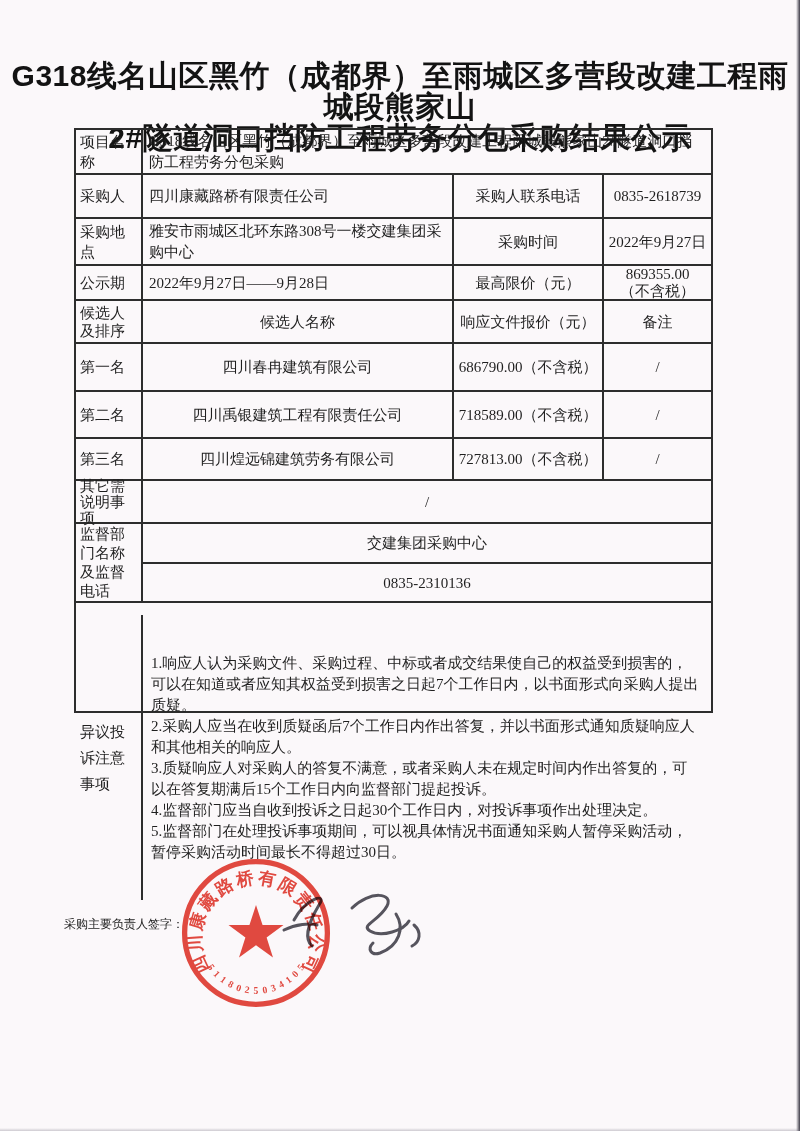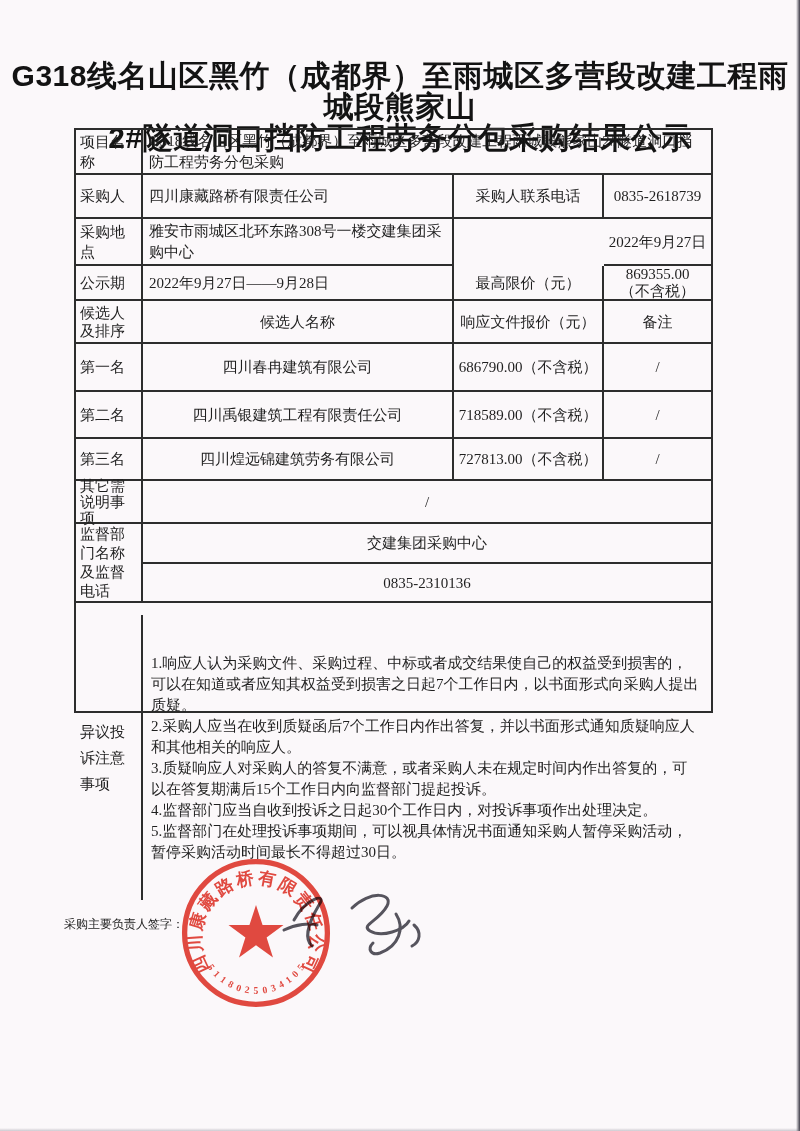--- a/index.html
+++ b/index.html
@@ -96,20 +96,21 @@
     <div class="cell lbl" style="grid-area:1/1/2/2">项目名称</div>
     <div class="cell val-l er" style="grid-area:1/2/2/5;line-height:21px">G318线名山区黑竹（成都界）至雨城区多营段改建工程雨城段熊家山2#隧道洞口挡防工程劳务分包采购</div>
 
     <div class="cell lbl" style="grid-area:2/1/3/2">采购人</div>
     <div class="cell val-l" style="grid-area:2/2/3/3">四川康藏路桥有限责任公司</div>
     <div class="cell ctr" style="grid-area:2/3/3/4">采购人联系电话</div>
     <div class="cell ctr er" style="grid-area:2/4/3/5">0835-2618739</div>
 
     <div class="cell lbl" style="grid-area:3/1/4/2">采购地点</div>
     <div class="cell val-l" style="grid-area:3/2/4/3;line-height:21px">雅安市雨城区北环东路308号一楼交建集团采购中心</div>
+    <div class="cell ctr" style="grid-area:3/3/4/4">采购时间</div>
     <div class="cell ctr er" style="grid-area:3/4/4/5">2022年9月27日</div>
 
     <div class="cell lbl" style="grid-area:4/1/5/2">公示期</div>
     <div class="cell val-l" style="grid-area:4/2/5/3">2022年9月27日——9月28日</div>
     <div class="cell ctr" style="grid-area:4/3/5/4">最高限价（元）</div>
     <div class="cell ctr er two-line" style="grid-area:4/4/5/5">
       <div>
         <div>869355.00</div>
         <div>（不含税）</div>
       </div>

